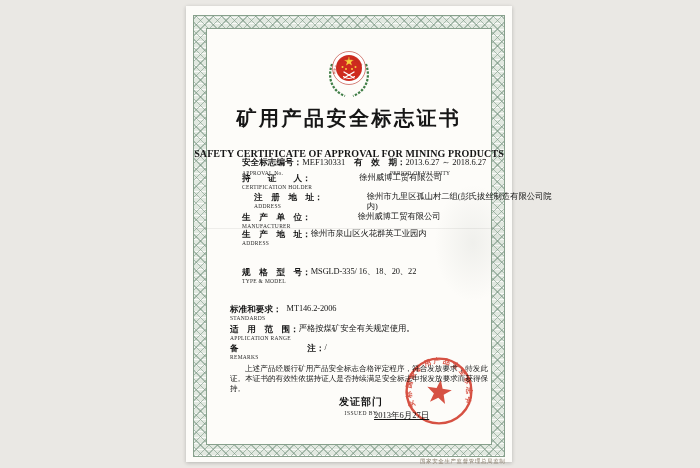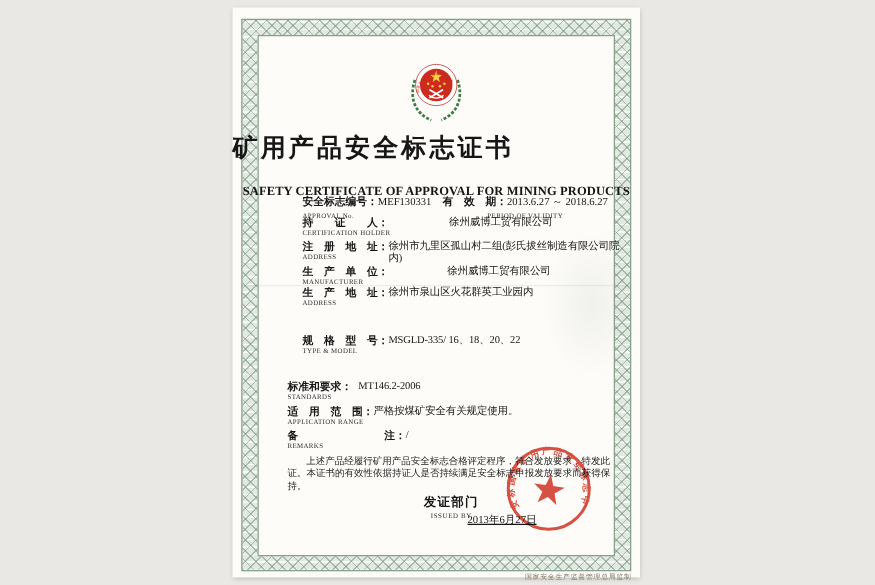--- a/index.html
+++ b/index.html
@@ -15,37 +15,37 @@
        repeating-linear-gradient(-45deg, rgba(116,146,126,.55) 0 1px, transparent 1px 6px),
        repeating-linear-gradient(0deg, rgba(255,255,255,.75) 0 1px, transparent 1px 6px);}
   .frame-inner{position:absolute;left:20px;right:20px;top:22px;bottom:17px;
      background:#fdfcf9;border:1px solid #87a08c;}
   .crease{position:absolute;left:7px;right:7px;top:222px;height:1px;
      background:rgba(110,110,110,.10);}
   .watermark{position:absolute;left:248px;top:178px;width:78px;height:118px;
      background:radial-gradient(ellipse at center, rgba(120,130,122,.10) 0%, rgba(120,130,122,0) 70%);}
   .content{position:absolute;inset:0;color:#161616;}
   .emblem{position:absolute;left:137px;top:40px;width:52px;height:56px;}
-  .title-cn{position:absolute;left:0;top:99px;width:100%;text-align:left;
+  .title-cn{position:absolute;left:0;top:99px;width:100%;text-align:center;
      font-size:20px;font-weight:bold;letter-spacing:2.5px;white-space:nowrap;}
   .title-en{position:absolute;left:0;top:122px;width:100%;text-align:center;
      font-size:10px;font-weight:bold;letter-spacing:0.1px;white-space:nowrap;margin-top:20px;}
   .row{position:absolute;display:flex;align-items:flex-start;}
   .flabel{flex:none;}
   .flabel .cn{display:block;font-size:8.6px;font-weight:bold;line-height:10px;white-space:pre;}
   .flabel .en{display:block;font-size:5.5px;letter-spacing:.3px;line-height:6.5px;margin-top:1px;color:#2b2b2b;white-space:nowrap;}
   .fvalue{font-size:8.4px;line-height:10px;letter-spacing:-0.1px;}
   .ap{position:absolute;top:145px;}
   .ap .line{white-space:nowrap;}
   .ap .cn{font-size:8.6px;font-weight:bold;white-space:pre;}
   .ap .val{font-size:8.5px;}
   .ap .en{display:block;font-size:5.5px;letter-spacing:.3px;margin-top:1px;color:#2b2b2b;}
   .ap-left{left:56px;}
   .ap-right{left:168px;text-align:center;}
-  .r1{left:56px;top:167px;} .r2{left:56px;top:186px;} .r3{left:56px;top:206px;}
+  .r1{left:56px;top:167px;} .r2{left:68px;top:186px;gap:44px;} .r3{left:56px;top:206px;}
   .r4{left:56px;top:223px;} .r5{left:56px;top:243px;} .r6{left:56px;top:261px;justify-content:flex-end;}
   .r7{left:44px;top:298px;} .r8{left:44px;top:318px;} .r9{left:44px;top:337px;}
   .r1 .fvalue,.r3 .fvalue{width:180px;margin-left:47px;}
   .r2 .fvalue{width:192px;}
   .r4 .fvalue,.r5 .fvalue,.r8 .fvalue{width:190px;}
   .r7 .fvalue{margin-left:5px;}
   .statement{position:absolute;left:44px;top:358px;width:266px;
      font-size:7.6px;line-height:10.2px;text-indent:15px;font-weight:normal;color:#222;}
   .issued{position:absolute;left:135px;top:389px;width:80px;text-align:center;}
   .issued .cn{display:block;font-size:10px;font-weight:bold;letter-spacing:1px;}

